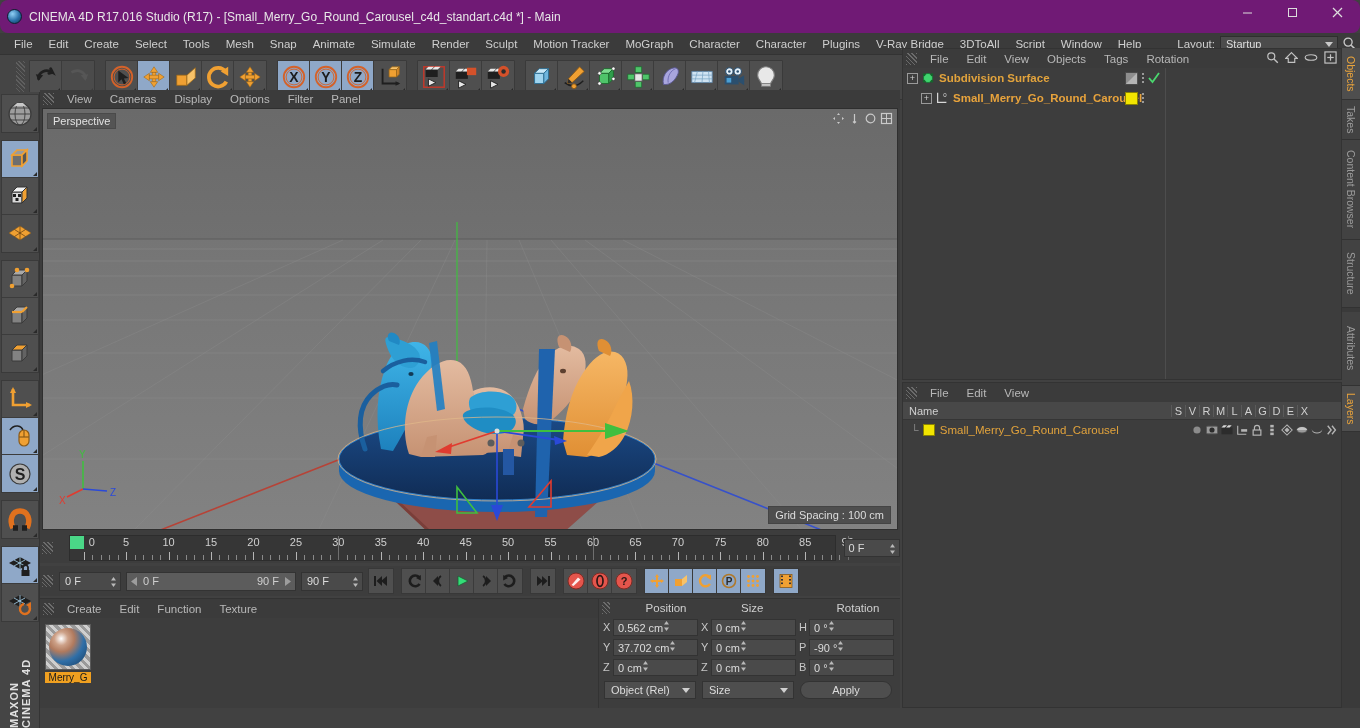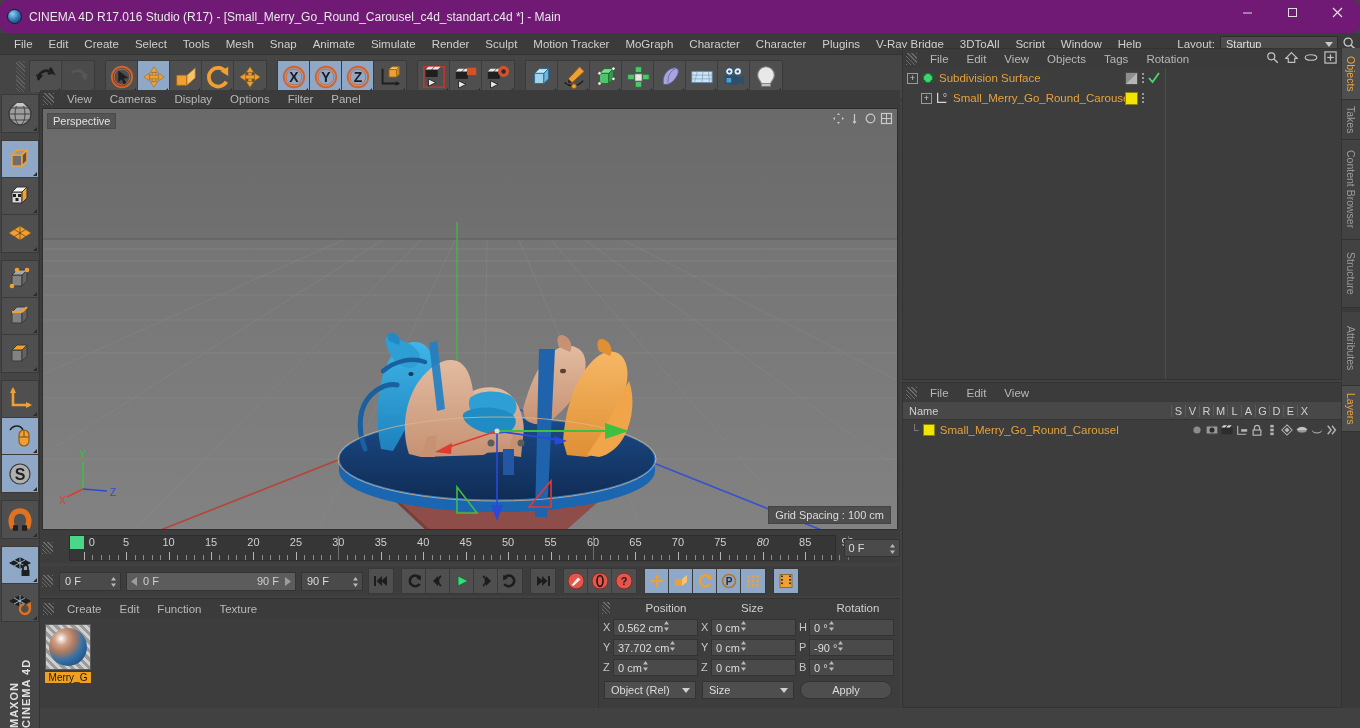--- a/index.html
+++ b/index.html
@@ -156,21 +156,21 @@
 
   
   .objmgr { position:absolute; left:902px; top:48px; width:440px; height:332px; background:#3d3d3d; border:1px solid #333; }
   .om-menu { height:19px; display:flex; align-items:center; padding-left:3px; background:#3b3b3b; position:relative; }
   .om-icons { position:absolute; right:4px; top:2px; display:flex; gap:6px; align-items:center; }
   .om-body { position:relative; height:311px; }
   .om-row { display:flex; align-items:center; height:20px; font-size:11.5px; position:relative; }
   .om-row .tree { width:auto; display:flex; align-items:center; }
   .expander { width:11px;height:11px;border:1px solid #9a9a9a; color:#cfcfcf; font-size:9px;
      display:flex;align-items:center;justify-content:center; line-height:1; margin-right:3px; background:transparent; }
-  .om-name { color:#e2a33c; white-space:nowrap; }
+  .om-name { color:#e2a33c; white-space:nowrap;font-weight:bold; }
   .om-name.sel { color:#e8a33c; }
   .om-tagzone { position:absolute; left:222px; top:0; height:20px; display:flex; align-items:center; gap:4px; }
   .om-col-div { position:absolute; left:262px; top:0; bottom:0; width:1px; background:#4d4d4d; }
   .dotcol { display:flex; flex-direction:column; gap:2px; }
   .dotcol i { width:2px;height:2px;background:#9a9a9a;display:block; }
 
   
   .laymgr { position:absolute; left:902px; top:382px; width:440px; height:326px; background:#3d3d3d; border:1px solid #333; }
   .lm-menu { height:19px; display:flex; align-items:center; padding-left:3px; background:#3b3b3b; }
   .lm-head { display:flex; align-items:center; height:18px; background:#484848; border-bottom:1px solid #353535;
@@ -920,21 +920,21 @@
         <div class="tl-tick" style="left: 625.2px; height: 5px; background: rgb(138, 138, 138);"></div>
         <div class="tl-tick" style="left: 633.689px; height: 5px; background: rgb(138, 138, 138);"></div>
         <div class="tl-tick" style="left: 642.178px; height: 5px; background: rgb(138, 138, 138);"></div>
         <div class="tl-tick" style="left: 650.667px; height: 8px; background: rgb(181, 181, 181);"></div>
         <div class="tl-num" style="left: 650.667px;">75</div>
         <div class="tl-tick" style="left: 659.156px; height: 5px; background: rgb(138, 138, 138);"></div>
         <div class="tl-tick" style="left: 667.644px; height: 5px; background: rgb(138, 138, 138);"></div>
         <div class="tl-tick" style="left: 676.133px; height: 5px; background: rgb(138, 138, 138);"></div>
         <div class="tl-tick" style="left: 684.622px; height: 5px; background: rgb(138, 138, 138);"></div>
         <div class="tl-tick" style="left: 693.111px; height: 8px; background: rgb(181, 181, 181);"></div>
-        <div class="tl-num" style="left: 693.111px; font-style: italic;">80</div>
+        <div class="tl-num" style="left: 693.111px;">80</div>
         <div class="tl-tick" style="left: 701.6px; height: 5px; background: rgb(138, 138, 138);"></div>
         <div class="tl-tick" style="left: 710.089px; height: 5px; background: rgb(138, 138, 138);"></div>
         <div class="tl-tick" style="left: 718.578px; height: 5px; background: rgb(138, 138, 138);"></div>
         <div class="tl-tick" style="left: 727.067px; height: 5px; background: rgb(138, 138, 138);"></div>
         <div class="tl-tick" style="left: 735.556px; height: 8px; background: rgb(181, 181, 181);"></div>
         <div class="tl-num" style="left: 735.556px;">85</div>
         <div class="tl-tick" style="left: 744.044px; height: 5px; background: rgb(138, 138, 138);"></div>
         <div class="tl-tick" style="left: 752.533px; height: 5px; background: rgb(138, 138, 138);"></div>
         <div class="tl-tick" style="left: 761.022px; height: 5px; background: rgb(138, 138, 138);"></div>
         <div class="tl-tick" style="left: 769.511px; height: 5px; background: rgb(138, 138, 138);"></div>

